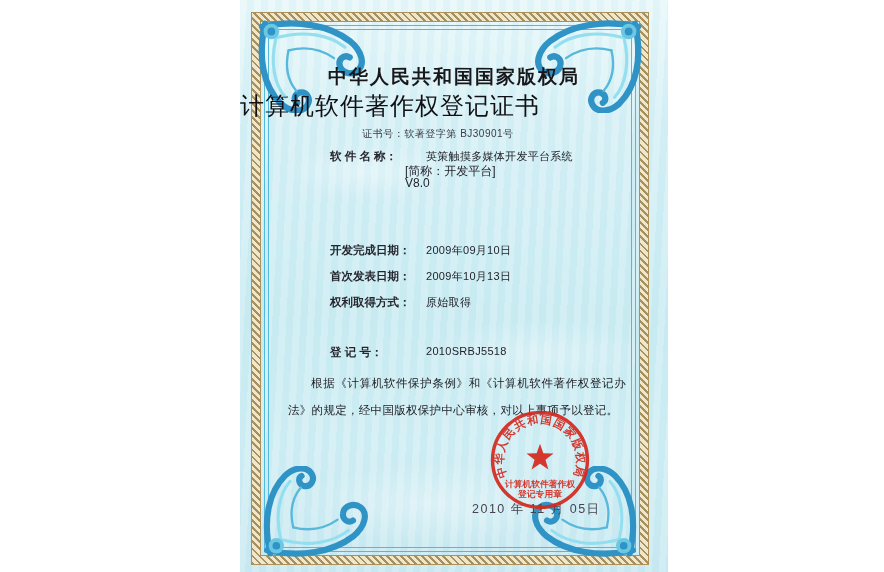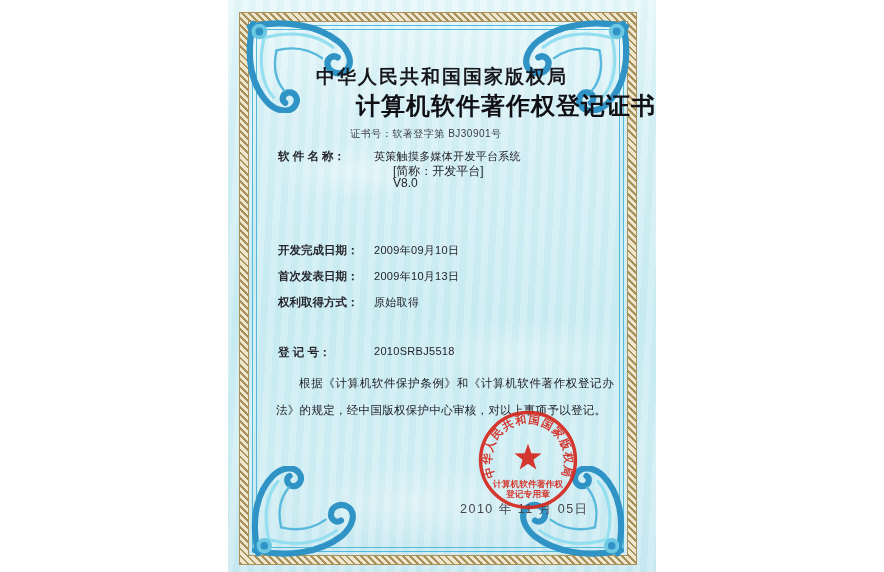--- a/index.html
+++ b/index.html
@@ -1,19 +1,19 @@
 <!DOCTYPE html>
 <html><head>
 <meta charset="utf-8">
 <style>
   * { margin:0; padding:0; box-sizing:border-box; }
   html,body { width:884px; height:572px; background:#ffffff; overflow:hidden;
     font-family:"Liberation Sans","DejaVu Sans",sans-serif; }
 
-  .cert { position:absolute; left:228px; top:0; width:428px; height:572px;
+  .cert { position:absolute; left:240px; top:0; width:428px; height:572px;
     background:linear-gradient(180deg,#e9f8fa 0%,#d8f1f6 22%,#cdedf3 55%,#d2eff4 78%,#cceaf2 100%);
   }
   .cert::before { content:""; position:absolute; inset:0; pointer-events:none;
     background:
       radial-gradient(120px 40px at 30% 30%, rgba(255,255,255,.35), rgba(255,255,255,0) 70%),
       radial-gradient(160px 50px at 70% 62%, rgba(255,255,255,.28), rgba(255,255,255,0) 70%),
       radial-gradient(200px 60px at 45% 88%, rgba(255,255,255,.33), rgba(255,255,255,0) 70%),
       repeating-linear-gradient(93deg, rgba(255,255,255,.10) 0 7px, rgba(120,200,220,.07) 7px 14px);
   }
 
@@ -29,27 +29,27 @@
   }
 
   .corner { position:absolute; pointer-events:none; }
   .corner.tl { left:17px;  top:19px; }
   .corner.tr { right:25px; top:19px; transform:scaleX(-1); }
   .corner.bl { left:17px;  bottom:14px; transform:scaleY(-1); }
   .corner.br { right:25px; bottom:14px; transform:scale(-1,-1); }
 
   .title1 { position:absolute; top:64px; left:0; width:100%; text-align:center;
     font-size:19px; font-weight:bold; letter-spacing:2px; color:#17171c; }
-  .title2 { position:absolute; top:90px; left:0; width:100%; text-align:right;
-    font-size:24px; font-weight:bold; letter-spacing:1px; color:#101014; }
+  .title2 { position:absolute; top:90px; left:0; width:100%; text-align:left;
+    font-size:24px; font-weight:normal; letter-spacing:1px; color:#101014; }
   .certno { position:absolute; top:127px; left:0; right:32px; text-align:center;
     font-size:10px; color:#3a3a44; letter-spacing:.5px; }
 
   .row { position:absolute; left:50px; display:flex; }
-  .lbl { width:96px; flex:0 0 96px; font-size:11.5px; font-weight:600; color:#26262e; }
+  .lbl { width:96px; flex:0 0 96px; font-size:11.5px; font-weight:600; color:#26262e;margin-left:40px; }
   .val { font-size:11px; color:#23232b; letter-spacing:.3px; }
   .subval { position:absolute; left:146px; font-size:12px; color:#23232b;margin-left:19px; }
 
   .statement { position:absolute; left:48px; right:42px; top:370px;
     font-size:11.5px; line-height:27px; color:#1d1d24; text-indent:2em;
     letter-spacing:.3px; text-align:justify; }
 
   .issue-date { position:absolute; left:232px; top:501px; width:170px;
     font-size:12.5px; letter-spacing:1.5px; color:#45454f; }
 

